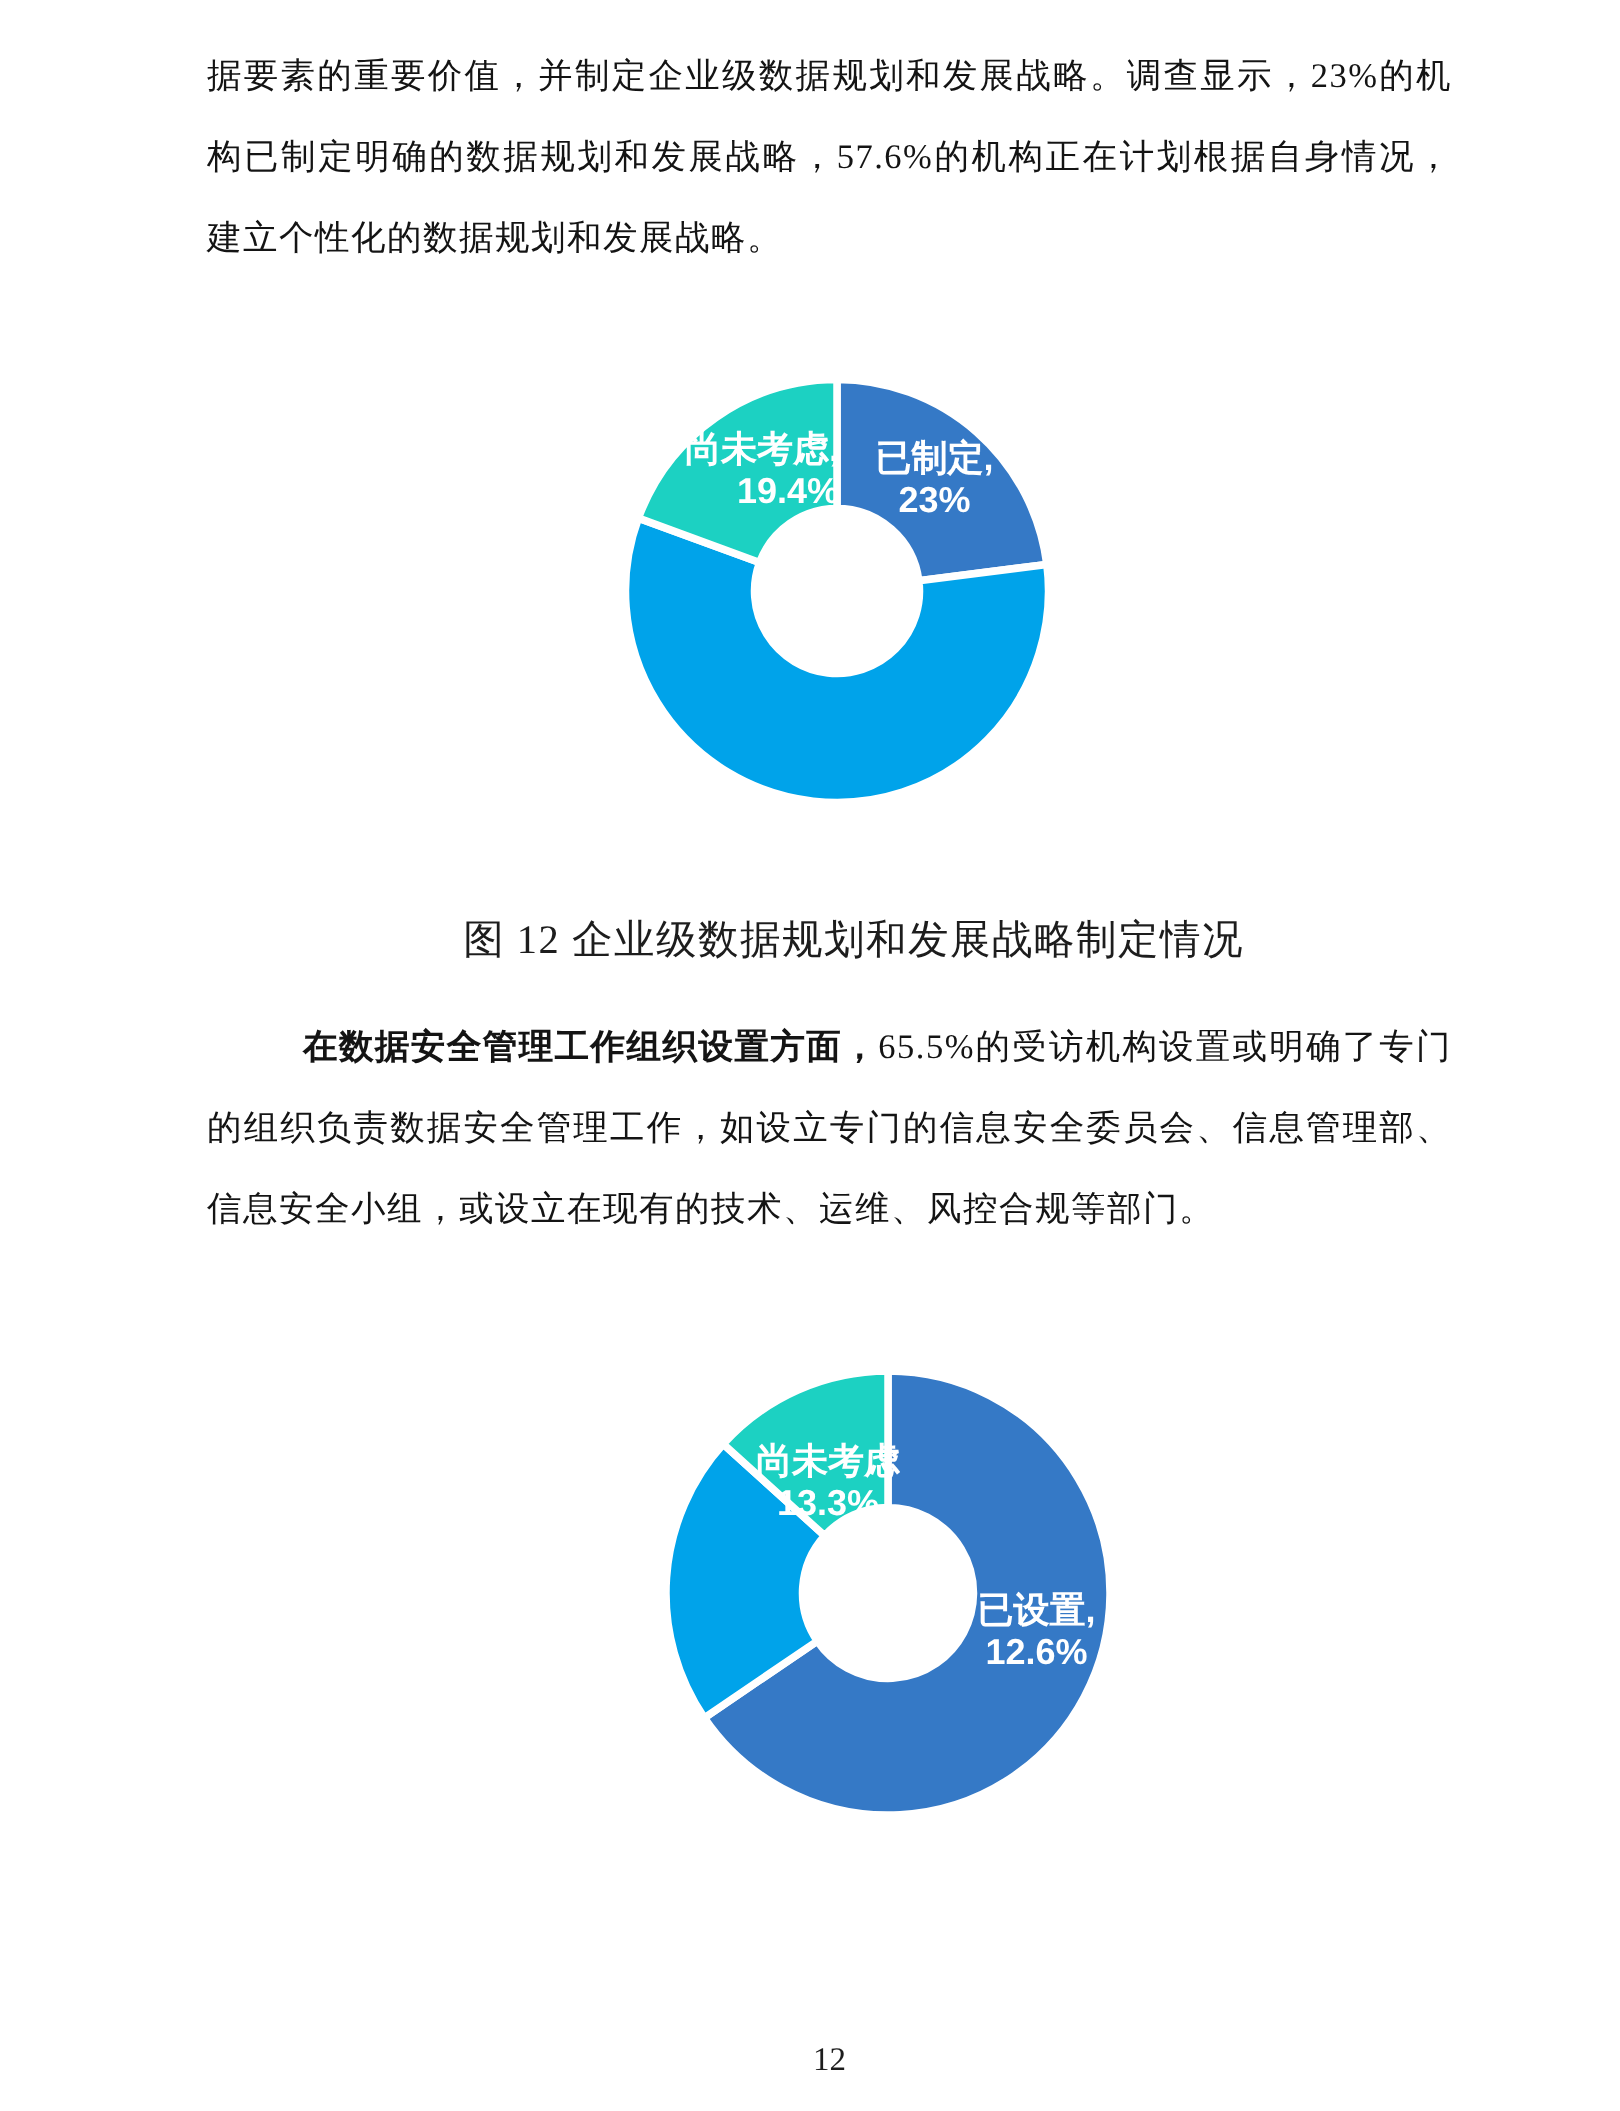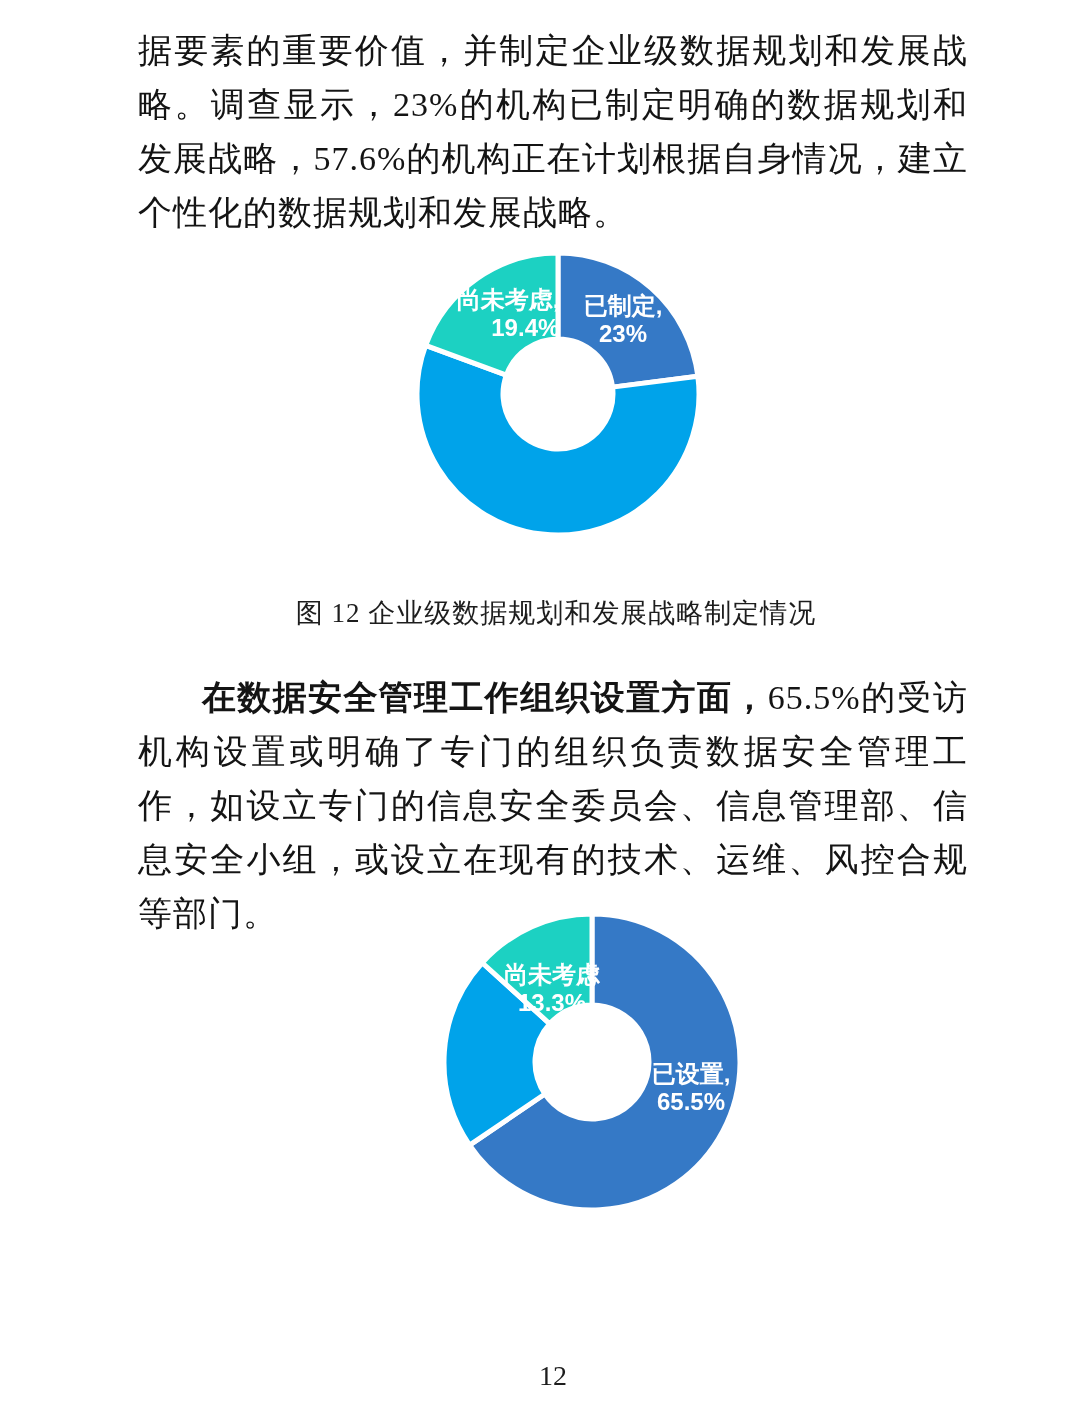--- a/index.html
+++ b/index.html
@@ -10,21 +10,21 @@
     background: #ffffff;
     overflow: hidden;
     font-family: "Liberation Serif", "DejaVu Serif", serif;
     color: #111111;
   }
   .para {
     position: absolute;
     left: 138px;
     width: 830px;
     margin: 0;
-    font-size: 34px;
+    font-size: 23px;
     line-height: 54px;
     letter-spacing: 1px;
     text-align: justify;
     color: #141414;
   }
   .para1 { top: 24px; }
   .para2 { top: 670px; text-indent: 64px; }
   .lead {
     font-weight: bold;
     font-family: "Liberation Sans", "DejaVu Sans", sans-serif;
@@ -48,35 +48,35 @@
   .lbl-c1-s0 { left: 623px; top: 320px; }
   .lbl-c1-s1 { left: 560px; top: 484px; }
   .lbl-c1-s2 { left: 508px; top: 314px; text-align: right; }
   .lbl-c2-s0 { left: 691px; top: 1088px; }
   .lbl-c2-s1 { left: 500px; top: 1048px; }
   .lbl-c2-s2 { left: 552px; top: 969px; margin-top: 20px; }
   .caption {
     position: absolute;
     left: 138px;
     width: 830px;
-    margin: 3px;
+    margin: 16px;
     text-align: center;
     font-size: 27px;
     letter-spacing: 1px;
     color: #1d1d1d;
   }
   .caption1 { top: 592px; }
   .caption2 { top: 1263px; }
   .page-number {
     position: absolute;
     left: 138px;
     width: 830px;
     top: 1360px;
     text-align: center;
-    font-size: 28px;
+    font-size: 22px;
     color: #1d1d1d;
   }
 </style>
 </head>
 <body>
 
 <div class="page">
 
   <p class="para para1">据要素的重要价值，并制定企业级数据规划和发展战略。调查显示，23%的机构已制定明确的数据规划和发展战略，57.6%的机构正在计划根据自身情况，建立个性化的数据规划和发展战略。</p>
 
@@ -100,21 +100,21 @@
   <p class="para para2"><span class="lead">在数据安全管理工作组织设置方面，</span><span>65.5%的受访机构设置或明确了专门的组织负责数据安全管理工作，如设立专门的信息安全委员会、信息管理部、信息安全小组，或设立在现有的技术、运维、风控合规等部门。</span></p>
 
   <svg class="chart-svg chart2-svg" width="330" height="330">
       <path d="M 165 17 A 148 148 0 1 1 42.59207500736488 248.18833992211538 L 117.85640726634999 197.03875253757147 A 57 57 0 1 0 165 108 Z" fill="#3579C6" stroke="#ffffff" stroke-width="5" stroke-linejoin="round"></path>
       <path d="M 42.59207500736488 248.18833992211538 A 148 148 0 0 1 55.22221763466662 65.73853467256541 L 122.72071895389186 126.77092213740696 A 57 57 0 0 0 117.85640726634999 197.03875253757147 Z" fill="#00A3EA" stroke="#ffffff" stroke-width="5" stroke-linejoin="round"></path>
       <path d="M 55.22221763466662 65.73853467256541 A 148 148 0 0 1 164.99999999999997 17 L 165 108 A 57 57 0 0 0 122.72071895389186 126.77092213740696 Z" fill="#1CD1C2" stroke="#ffffff" stroke-width="5" stroke-linejoin="round"></path>
     </svg>
 
   <div class="pie-label lbl-c2-s0">
     <div>已设置,</div>
-    <div>65.5%</div>
+    <div>12.6%</div>
   </div>
   <div class="pie-label lbl-c2-s2">
     <div>尚未考虑</div>
     <div>13.3%</div>
   </div>
 
 
   <div class="page-number">12</div>
 
 </div>

